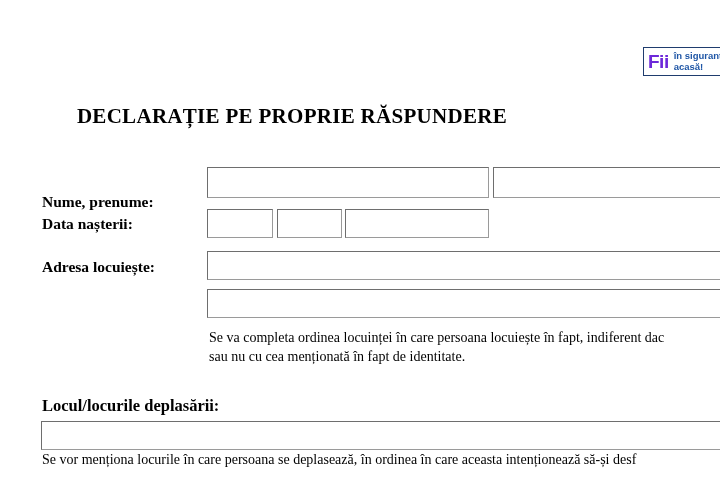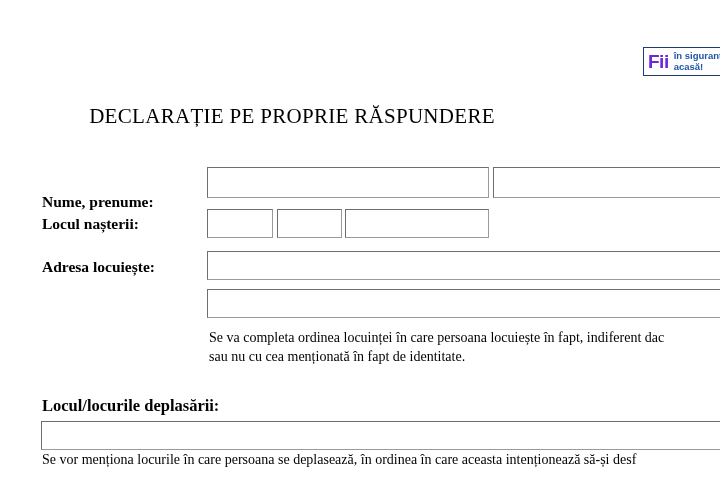--- a/index.html
+++ b/index.html
@@ -51,21 +51,21 @@
     white-space: nowrap;
   }
 
   
   #doc-title {
     position: absolute;
     left: 0;
     top: 104px;
     width: 584px;
     text-align: center;
-    font-weight: normal;
+    font-weight: bold;
     font-size: 21px;
     letter-spacing: 0.3px;
     white-space: nowrap;
   }
 
   
   .form-label {
     position: absolute;
     left: 42px;
     font-weight: bold;
@@ -119,21 +119,21 @@
     <span>acasă!</span>
   </span>
 </div>
 
 <div id="doc-title">DECLARAȚIE PE PROPRIE RĂSPUNDERE</div>
 
 <div class="form-label" style="top:173px;margin-top:20px;">Nume, prenume:</div>
 <input class="field" type="text" style="left: 207px; top: 167px; width: 282px; height: 31px;" value="">
 <input class="field" type="text" style="left: 493px; top: 167px; width: 235px; height: 31px;" value="">
 
-<div class="form-label" style="top:215px;">Locul nașterii:</div>
+<div class="form-label" style="top:215px;">Data nașterii:</div>
 <input class="field" type="text" style="left: 207px; top: 209px; width: 66px; height: 29px;" value="">
 <input class="field" type="text" style="left: 277px; top: 209px; width: 65px; height: 29px;" value="">
 <input class="field" type="text" style="left: 345px; top: 209px; width: 144px; height: 29px;" value="">
 
 <div class="form-label" style="top:258px;">Adresa locuiește:</div>
 <input class="field" type="text" style="left: 207px; top: 251px; width: 525px; height: 29px;" value="">
 <input class="field" type="text" style="left: 207px; top: 289px; width: 525px; height: 29px;" value="">
 
 <div class="note" style="left:209px; top:328px;">Se va completa ordinea locuinței în care persoana locuiește în fapt, indiferent dac</div>
 <div class="note" style="left:209px; top:347px;">sau nu cu cea menționată în fapt de identitate.</div>

